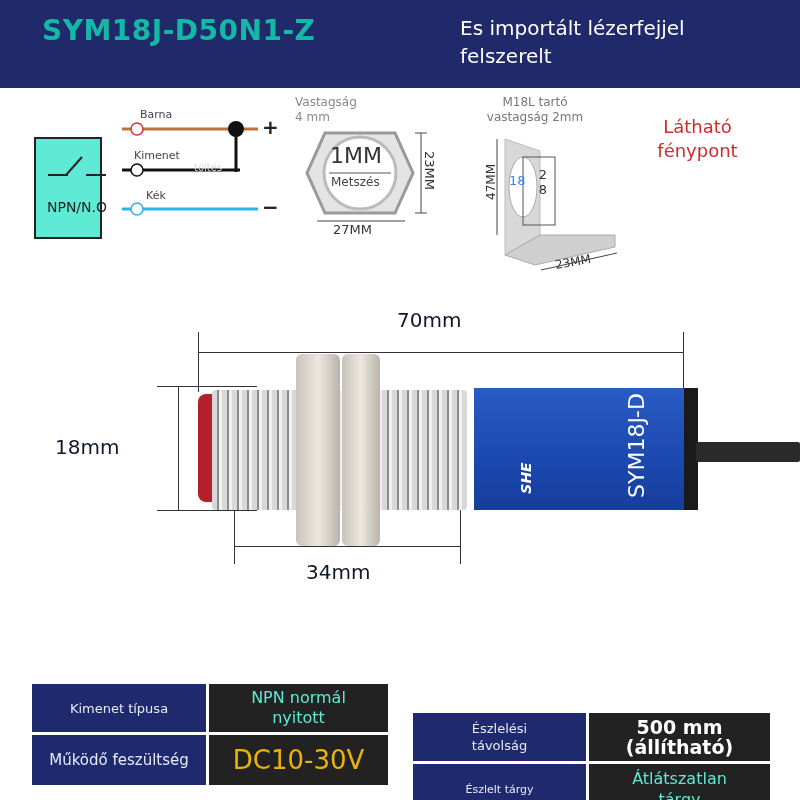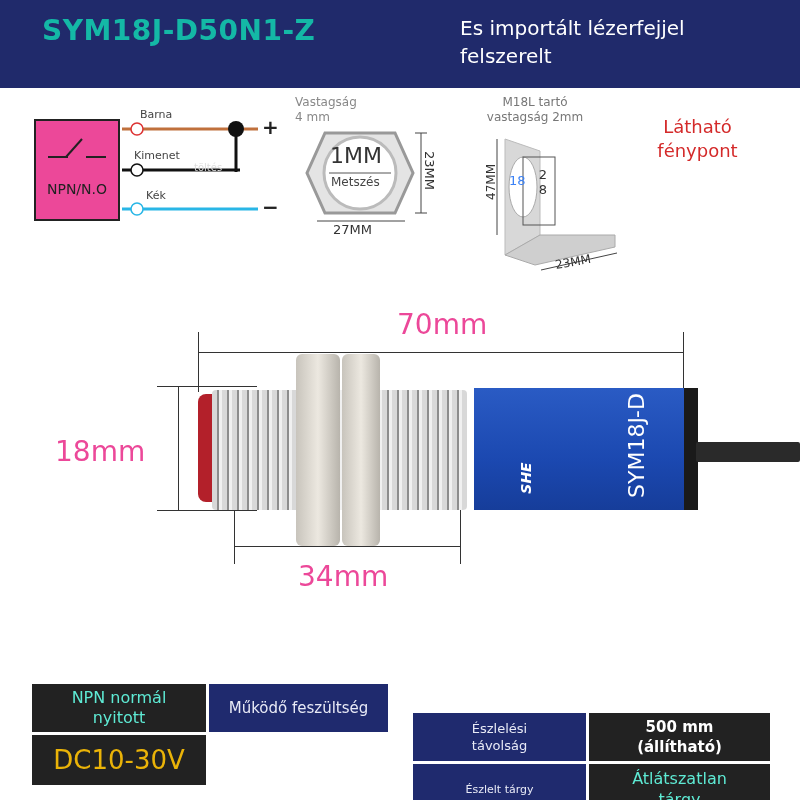--- a/index.html
+++ b/index.html
@@ -14,22 +14,22 @@
       position: absolute; left: 42px; top: 14px; font-size: 28px; font-weight: bold;
       font-family: "DejaVu Sans", sans-serif; letter-spacing: 0.5px; color: #14b8a6;
     }
     .header .subtitle {
       position: absolute; left: 460px; top: 14px; width: 280px; text-align: left;
       font-size: 20px; line-height: 28px; color: #fff;
     }
 
     .wiring { position: absolute; left: 30px; top: 105px; width: 260px; height: 130px; }
     .wiring .box {
-      position: absolute; left: 4px; top: 14px; width: 86px; height: 102px;
-      border: 2px solid #222; background: #ec4899;
+      position: absolute; left: 4px; top: 32px; width: 68px; height: 102px;
+      border: 2px solid #222; background: #5eead4;
     }
     .wiring .npn {
       position: absolute; left: 0; width: 82px; top: 60px; text-align: center; font-size: 14px; color: #222;
     }
     .wire-label { position: absolute; font-size: 11px; color: #444; }
     .sign { position: absolute; font-size: 20px; color: #222; font-weight: bold; }
 
     .nut { position: absolute; left: 295px; top: 95px; width: 160px; height: 150px; }
     .nut .cap { position: absolute; left: 0; width: 140px; text-align: left; font-size: 12px; color: #888; line-height: 15px; top: 0; }
     .nut .mm1 { position: absolute; left: 35px; top: 48px; font-size: 22px; color: #333; }
@@ -43,21 +43,21 @@
     .bracket .d23 { position: absolute; left: 90px; top: 160px; font-size: 12px; color: #333; transform: rotate(-10deg); }
     .bracket .n18 { position: absolute; left: 44px; top: 78px; font-size: 13px; color: #3b82f6; }
     .bracket .n28 { position: absolute; left: 73px; top: 72px; font-size: 13px; color: #333; line-height: 15px; width: 10px; text-align: center; }
 
     .visible {
       position: absolute; left: 640px; top: 115px; width: 115px; text-align: center;
       font-size: 18px; line-height: 24px; color: #d42a2a;
     }
 
     .product { position: absolute; left: 0; top: 290px; width: 800px; height: 330px; }
-    .dim-text { position: absolute; font-size: 28px; color: #ec4899; }
+    .dim-text { position: absolute; font-size: 20px; color: #0f172a; }
     .line { position: absolute; background: #333; }
 
     .sensor-body { position: absolute; }
 
     .spec { position: absolute; top: 684px; height: 104px; display: grid; gap: 3px; }
     .spec.left { left: 32px; width: 356px; grid-template-columns: 174px 1fr; grid-template-rows: 48px 50px; }
     .spec.right { left: 413px; width: 357px; grid-template-columns: 173px 1fr; grid-template-rows: 48px 50px; margin-top: 29px; }
     .cell { display: flex; align-items: center; justify-content: center; text-align: center; color: #fff; }
     .cell.lbl { background: #1f2a6e; color: #e8eaf6; }
     .cell.val { background: #222222; color: #5eead4; }
@@ -151,52 +151,53 @@
   <div class="dim-text" style="left:397px;top:18px">70mm</div>
   <div class="line" style="left:198px;top:62px;width:486px;height:1px"></div>
   <div class="line" style="left:198px;top:42px;width:1px;height:60px"></div>
   <div class="line" style="left:683px;top:42px;width:1px;height:90px"></div>
 
   <div class="dim-text" style="left:55px;top:145px">18mm</div>
   <div class="line" style="left:157px;top:96px;width:100px;height:1px"></div>
   <div class="line" style="left:157px;top:220px;width:100px;height:1px"></div>
   <div class="line" style="left:178px;top:96px;width:1px;height:125px"></div>
 
-  <div class="dim-text" style="left:298px;top:270px">34mm</div>
+  <div class="dim-text" style="left:306px;top:270px">34mm</div>
   <div class="line" style="left:234px;top:256px;width:226px;height:1px"></div>
   <div class="line" style="left:234px;top:216px;width:1px;height:58px"></div>
   <div class="line" style="left:460px;top:216px;width:1px;height:58px"></div>
 
   <div class="sensor-body" style="left:198px;top:104px;width:16px;height:108px;background:#b3202a;border-radius:8px 0 0 8px"></div>
   <div class="sensor-body" style="left:212px;top:100px;width:255px;height:120px;background:repeating-linear-gradient(90deg,#d8d8d8 0 5px,#8c8c8c 5px 7px,#f0f0f0 7px 10px);border-radius:4px"></div>
   <div class="sensor-body" style="left:296px;top:64px;width:44px;height:192px;background:linear-gradient(90deg,#c8c4bc,#ece8e0,#b8b4ac);border-radius:6px"></div>
   <div class="sensor-body" style="left:342px;top:64px;width:38px;height:192px;background:linear-gradient(90deg,#c8c4bc,#ece8e0,#b8b4ac);border-radius:6px"></div>
   <div class="sensor-body" style="left:474px;top:98px;width:212px;height:122px;background:linear-gradient(180deg,#2a5bc4,#1b48b0 60%,#163d9a);">
     <div style="position:absolute;left:150px;top:30px;color:#fff;font-size:22px;transform:rotate(-90deg);transform-origin:left top;white-space:nowrap;top:110px">SYM18J-D</div>
     <div style="position:absolute;left:36px;top:82px;color:#fff;font-size:14px;font-weight:bold;font-style:italic;transform:rotate(-90deg)">SHE</div>
   </div>
   <div class="sensor-body" style="left:684px;top:98px;width:14px;height:122px;background:#1a1a1a"></div>
   <div class="sensor-body" style="left:696px;top:152px;width:104px;height:20px;background:#2a2a2a;border-radius:2px"></div>
 </div>
 
 <div class="spec left">
+  <div class="cell lbl" style="font-size:13px">Kimenet típusa</div>
   <div class="cell val" style="font-size:16px;line-height:20px;flex-direction:column">
     <div>NPN normál</div>
     <div>nyitott</div>
   </div>
   <div class="cell lbl" style="font-size:15px">Működő feszültség</div>
   <div class="cell val" style="font-size:26px;color:#eab308">DC10-30V</div>
 </div>
 
 <div class="spec right">
   <div class="cell lbl" style="font-size:13px;line-height:17px;flex-direction:column">
     <div>Észlelési</div>
     <div>távolság</div>
   </div>
-  <div class="cell val" style="font-size:15px;line-height:20px;font-weight:bold;flex-direction:column;color:#fff">
+  <div class="cell val" style="font-size:19px;line-height:20px;font-weight:bold;flex-direction:column;color:#fff">
     <div>500 mm</div>
     <div>(állítható)</div>
   </div>
   <div class="cell lbl" style="font-size:11px">Észlelt tárgy</div>
   <div class="cell val" style="font-size:16px;line-height:21px;flex-direction:column">
     <div>Átlátszatlan</div>
     <div>tárgy</div>
   </div>
 </div>
 

